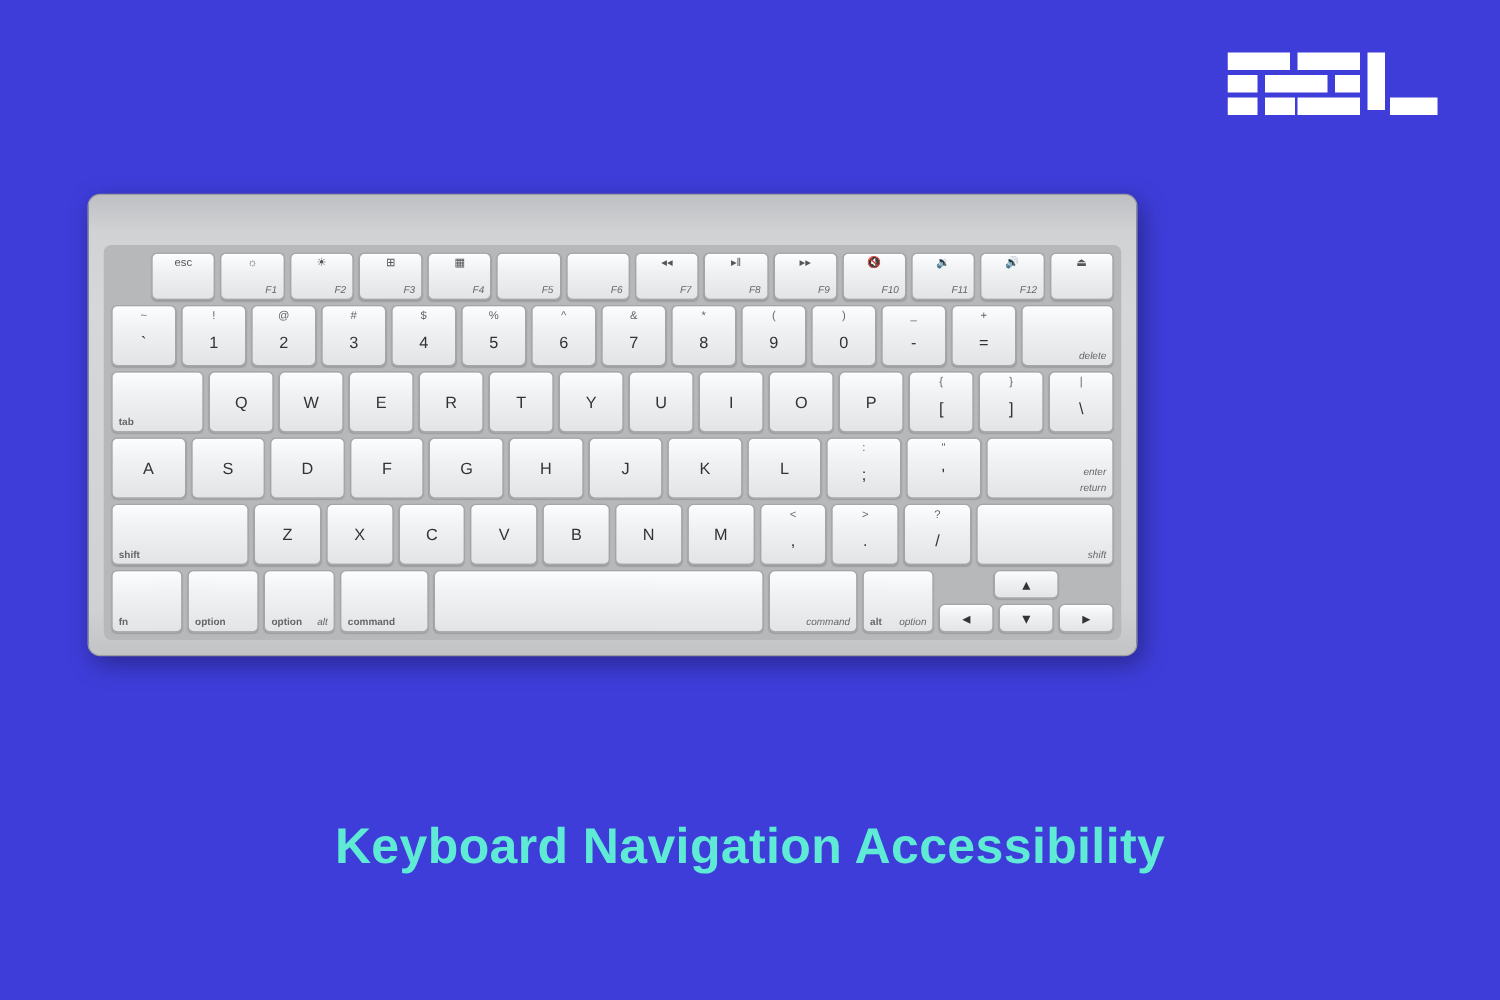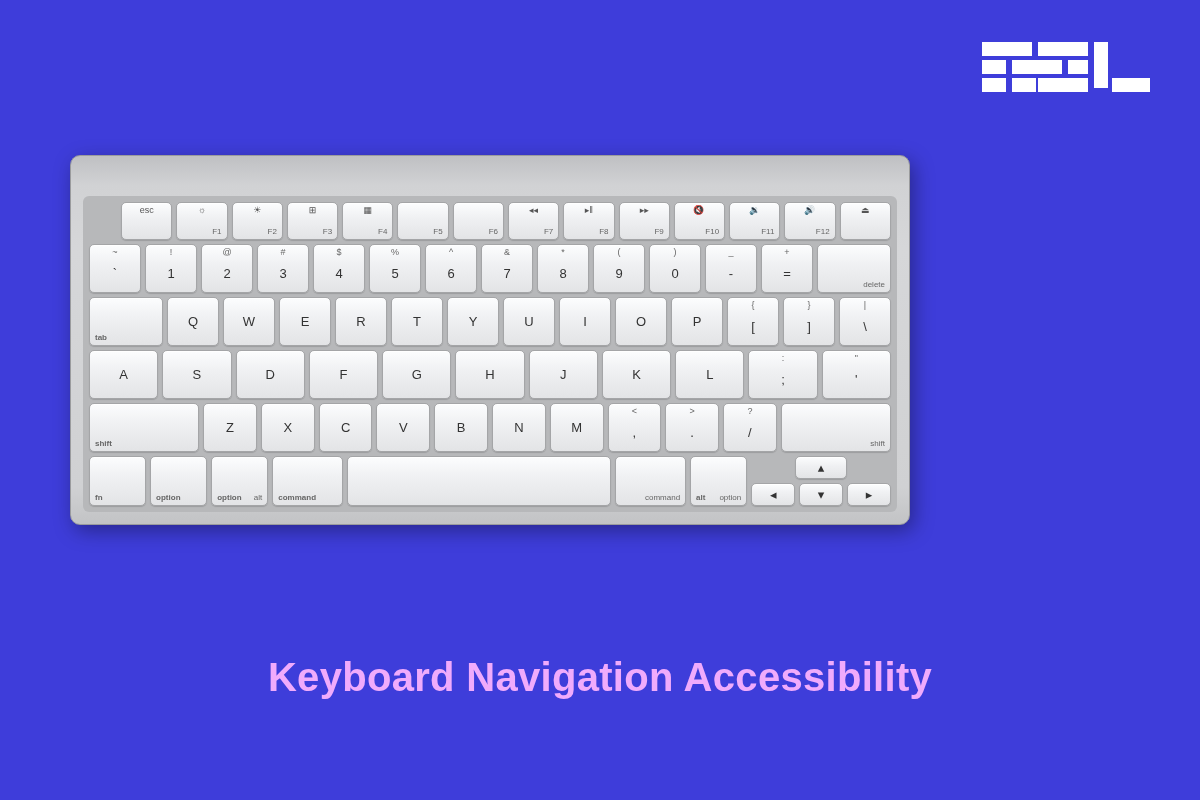--- a/index.html
+++ b/index.html
@@ -13,21 +13,21 @@
   .logo{
     position:absolute;
     top:36px;right:48px;
     width:170px;height:60px;
   }
   .title{
     position:absolute;
     left:0;right:0;
     bottom:100px;
     text-align:center;
-    color:#f0abfc;
+    color:#5eead4;
     font-weight:700;
     font-size:40px;
     letter-spacing:.3px;
   }
   
   .kbd-wrap{
     position:absolute;
     left:70px;top:155px;
     width:840px;height:370px;
     filter:drop-shadow(4px 6px 10px rgba(0,0,0,.35));
@@ -62,21 +62,21 @@
     display:flex;
     flex-direction:column;
     justify-content:space-between;
     padding:3px 5px;
     cursor:default;
     user-select:none;
   }
   .key .top{font-size:9px;color:#666;line-height:1;text-align:center;}
   .key .mid{font-size:13px;color:#333;text-align:center;flex:1;display:flex;align-items:center;justify-content:center;font-weight:500;}
   .key .bl{position:absolute;bottom:3px;left:5px;font-size:8px;color:#666;font-weight:bold;}
-  .key .br{position:absolute;bottom:3px;right:5px;font-size:8px;color:#666;}
+  .key .br{position:absolute;bottom:3px;right:5px;font-size:8px;color:#666;font-style:italic;}
   .key.fn .top{font-size:9px;color:#555;align-self:center;}
   .key.wide-1-25{flex:1.3 1 0;text-align:center;}
   .key.wide-1-5{flex:1.55 1 0;}
   .key.wide-1-75{flex:1.8 1 0;}
   .key.wide-1-85{flex:1.9 1 0;}
   .key.wide-2-3{flex:2.35 1 0;text-align:right;}
   .key.wide-space{flex:5.6 1 0;}
   .arrow-group{flex:3.1 1 0;display:flex;flex-direction:column;gap:4px;}
   .arrow-top-row,.arrow-bot-row{display:flex;gap:4px;flex:1;}
   .arrow-top-row .key,.arrow-bot-row .key{flex:1;}
@@ -298,20 +298,24 @@
             <div class="mid">L</div>
           </div>
           <div class="key">
             <div class="top">:</div>
             <div class="mid">;</div>
           </div>
           <div class="key">
             <div class="top">"</div>
             <div class="mid">'</div>
           </div>
+          <div class="key wide-1-85">
+            <div class="br" style="bottom: 16px;">enter</div>
+            <div class="br">return</div>
+          </div>
         </div>
         <div class="row">
           <div class="key wide-2-3">
             <div class="bl">shift</div>
           </div>
           <div class="key">
             <div class="mid">Z</div>
           </div>
           <div class="key">
             <div class="mid">X</div>

